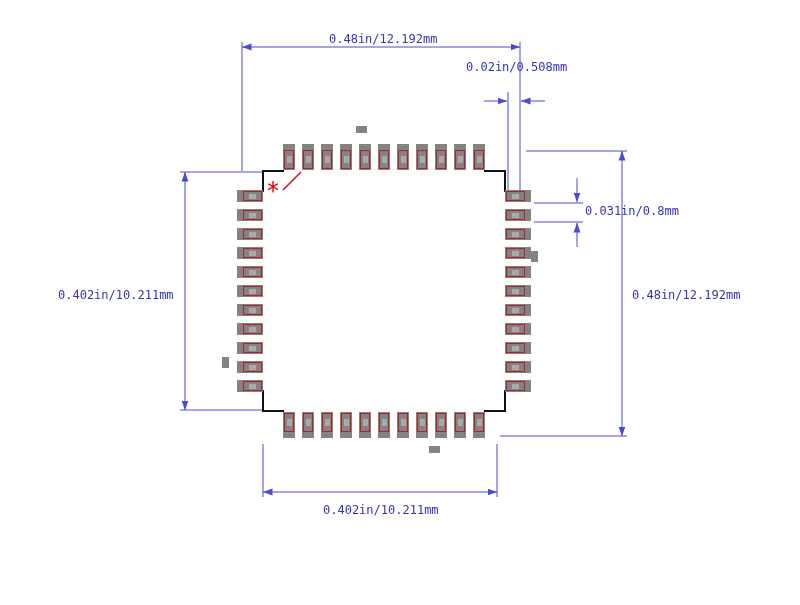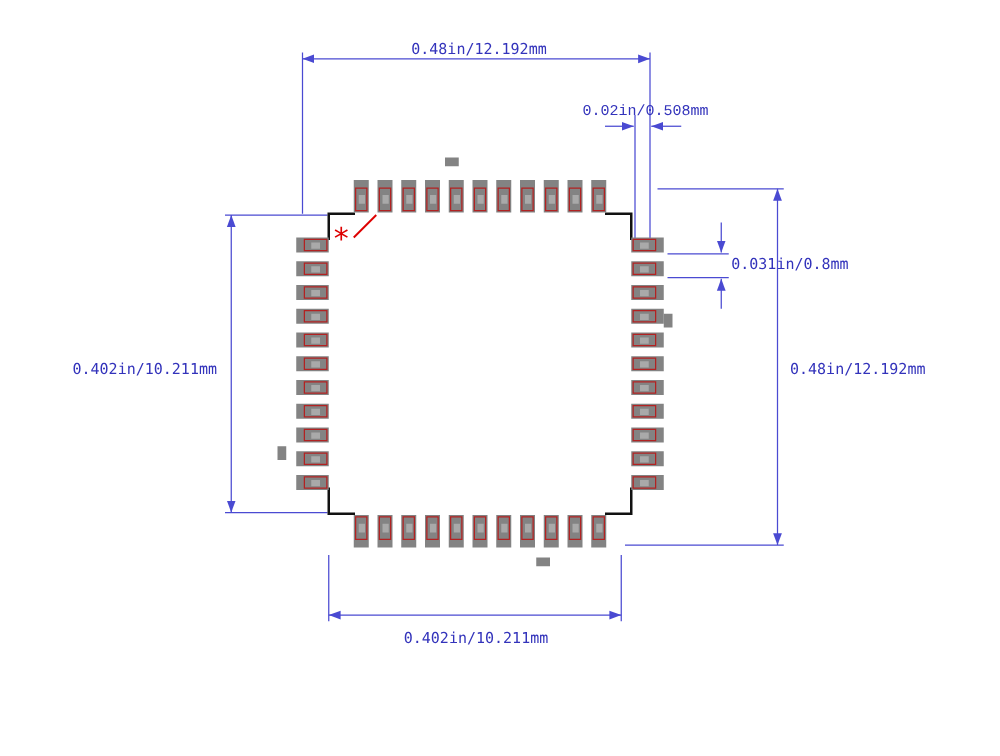--- a/index.html
+++ b/index.html
@@ -18,21 +18,21 @@
   .pin-right{top:1px;bottom:1px;left:1px;width:17px;}
   .core-v{width:5px;height:7px;background:var(--pad-inner,#a9a9a9);}
   .core-h{width:7px;height:5px;background:var(--pad-inner,#a9a9a9);}
   .mark{position:absolute;background:var(--pad,#838383);}
   #mark-top{left:356px;top:126px;width:11px;height:7px;}
   #mark-right{left:531px;top:251px;width:7px;height:11px;}
   #mark-left{left:222px;top:357px;width:7px;height:11px;}
   #mark-bottom{left:429px;top:446px;width:11px;height:7px;}
   .dim-label{position:absolute;font-size:12px;line-height:14px;color:var(--dim-text,#3333bb);white-space:nowrap;}
   .lbl-top{left:329px;top:32px;}
-  .lbl-padw{left:466px;top:82px;font-family:Liberation Mono, monospace;}
+  .lbl-padw{left:466px;top:60px;}
   .lbl-pitch{left:585px;top:204px;}
   .lbl-right{left:632px;top:288px;}
   .lbl-left{left:58px;top:288px;}
   .lbl-bottom{left:323px;top:503px;}
   .pin1-marker{position:absolute;left:267px;top:179px;font-family:"DejaVu Sans",sans-serif;
                font-size:24px;line-height:1;color:var(--marker,#d00);}
 </style>
 </head>
 <body>
 

